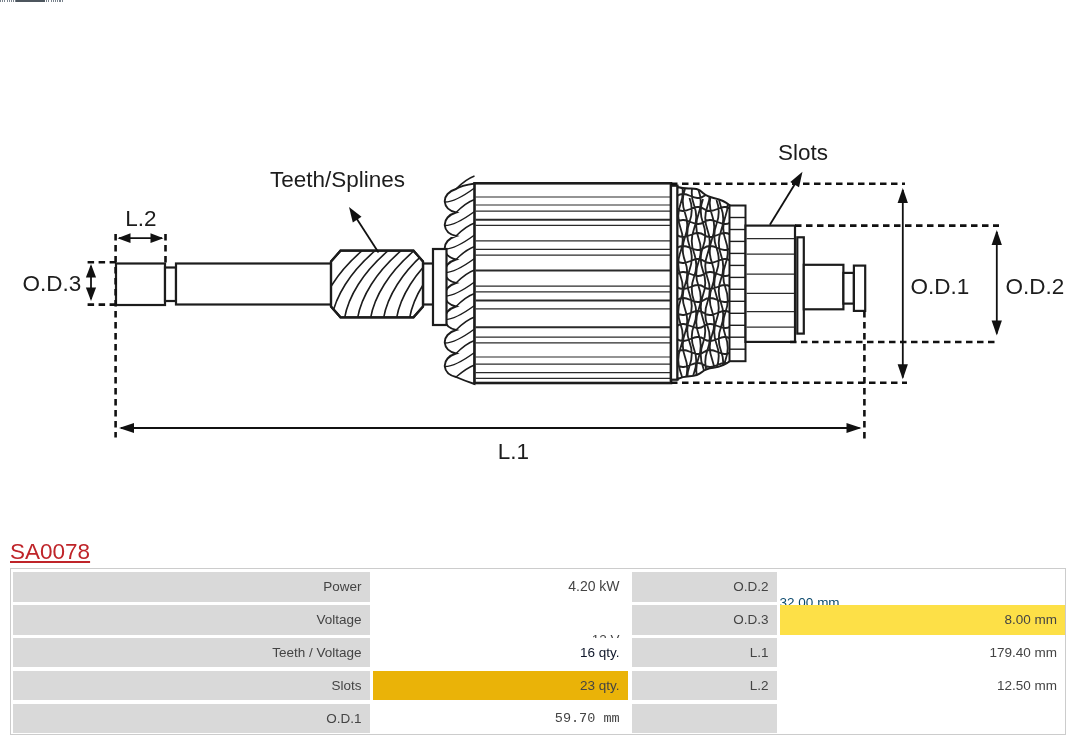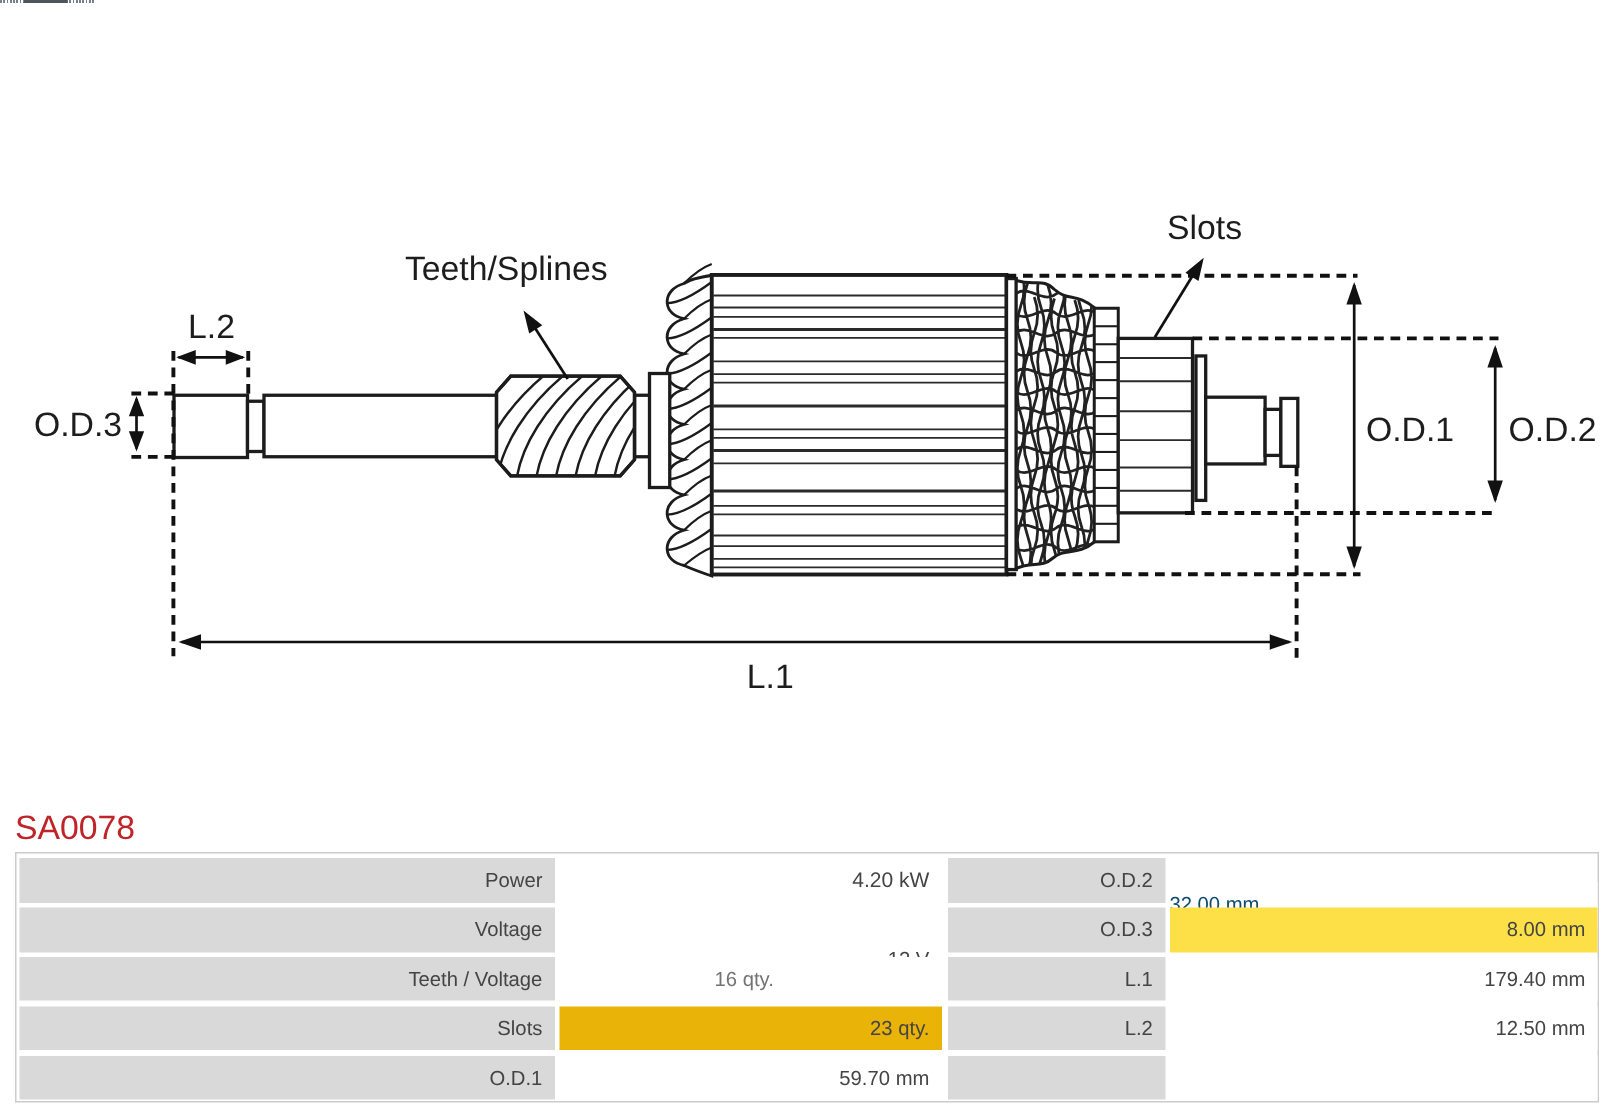--- a/index.html
+++ b/index.html
@@ -106,34 +106,34 @@
     <line x1="769.9" y1="224.8" x2="798" y2="179" stroke="#111" stroke-width="1.8"></line>
     <polygon points="802.5,171.8 799.0,187.3 790.3,181.9" fill="#111"></polygon>
     <text x="337.5" y="186.8" font-size="22.5" fill="#1d1d1d" text-anchor="middle" font-family="Liberation Sans, sans-serif">Teeth/Splines</text>
     <text x="803" y="159.5" font-size="22.5" fill="#1d1d1d" text-anchor="middle" font-family="Liberation Sans, sans-serif">Slots</text>
     <text x="940" y="294" font-size="22.5" fill="#1d1d1d" text-anchor="middle" font-family="Liberation Sans, sans-serif">O.D.1</text>
     <text x="1035" y="294" font-size="22.5" fill="#1d1d1d" text-anchor="middle" font-family="Liberation Sans, sans-serif">O.D.2</text>
     <text x="52" y="290.5" font-size="22.5" fill="#1d1d1d" text-anchor="middle" font-family="Liberation Sans, sans-serif">O.D.3</text>
     <text x="141" y="225.5" font-size="22.5" fill="#1d1d1d" text-anchor="middle" font-family="Liberation Sans, sans-serif">L.2</text>
     <text x="513.5" y="458.5" font-size="22.5" fill="#1d1d1d" text-anchor="middle" font-family="Liberation Sans, sans-serif">L.1</text>
   </svg>
-<div style="position:absolute;left:10px;top:538.8px;font-size:22.5px;color:#bf2429;">SA0078</div>
+<div style="position:absolute;left:10px;top:538.8px;font-size:22.5px;color:#bf2429;text-decoration:underline;">SA0078</div>
 <div style="position:absolute;left:9.5px;top:568.2px;width:1056px;height:167.3px;border:1.6px solid #ccc;box-sizing:border-box;"></div>
 <div style="position:absolute;left:12.6px;top:572.0px;width:357px;height:29.6px;background:#d9d9d9;line-height:29.6px;text-align:right;padding-right:8px;box-sizing:border-box;font-size:13.5px;color:#444;">Power</div>
 <div style="position:absolute;left:372.6px;top:572.0px;width:255px;height:29.6px;background:#fff;line-height:29.6px;text-align:right;padding-right:8px;box-sizing:border-box;font-size:14px;color:#444;">4.20 kW</div>
 <div style="position:absolute;left:631.6px;top:572.0px;width:145px;height:29.6px;background:#d9d9d9;line-height:29.6px;text-align:right;padding-right:8px;box-sizing:border-box;font-size:13.5px;color:#444;">O.D.2</div>
 <div style="position:absolute;left:779.6px;top:588px;width:285.4px;height:29.6px;background:#fff;line-height:29.6px;text-align:left;padding-right:8px;box-sizing:border-box;font-size:13.5px;color:#0c4a6e;">32.00 mm</div>
 <div style="position:absolute;left:12.6px;top:605.0px;width:357px;height:29.6px;background:#d9d9d9;line-height:29.6px;text-align:right;padding-right:8px;box-sizing:border-box;font-size:13.5px;color:#444;">Voltage</div>
 <div style="position:absolute;left:372.6px;top:605.0px;width:255px;height:29.6px;background:#fff;line-height:29.6px;text-align:right;padding-right:8px;box-sizing:border-box;font-size:13.5px;color:#444;margin-top:20px;">12 V</div>
 <div style="position:absolute;left:631.6px;top:605.0px;width:145px;height:29.6px;background:#d9d9d9;line-height:29.6px;text-align:right;padding-right:8px;box-sizing:border-box;font-size:13.5px;color:#444;">O.D.3</div>
 <div style="position:absolute;left:779.6px;top:605.0px;width:285.4px;height:29.6px;background:#fde047;line-height:29.6px;text-align:right;padding-right:8px;box-sizing:border-box;font-size:13.5px;color:#444;">8.00 mm</div>
 <div style="position:absolute;left:12.6px;top:637.9px;width:357px;height:29.6px;background:#d9d9d9;line-height:29.6px;text-align:right;padding-right:8px;box-sizing:border-box;font-size:13.5px;color:#444;">Teeth / Voltage</div>
-<div style="position:absolute;left:372.6px;top:637.9px;width:255px;height:29.6px;background:#fff;line-height:29.6px;text-align:center;padding-right:8px;box-sizing:border-box;font-size:13.5px;color:#737373;">16 qty.</div>
+<div style="position:absolute;left:372.6px;top:637.9px;width:255px;height:29.6px;background:#fff;line-height:29.6px;text-align:right;padding-right:8px;box-sizing:border-box;font-size:13.5px;color:#0f172a;">16 qty.</div>
 <div style="position:absolute;left:631.6px;top:637.9px;width:145px;height:29.6px;background:#d9d9d9;line-height:29.6px;text-align:right;padding-right:8px;box-sizing:border-box;font-size:13.5px;color:#444;">L.1</div>
 <div style="position:absolute;left:779.6px;top:637.9px;width:285.4px;height:29.6px;background:#fff;line-height:29.6px;text-align:right;padding-right:8px;box-sizing:border-box;font-size:13.5px;color:#444;">179.40 mm</div>
 <div style="position:absolute;left:12.6px;top:670.9px;width:357px;height:29.6px;background:#d9d9d9;line-height:29.6px;text-align:right;padding-right:8px;box-sizing:border-box;font-size:13.5px;color:#444;">Slots</div>
 <div style="position:absolute;left:372.6px;top:670.9px;width:255px;height:29.6px;background:#eab308;line-height:29.6px;text-align:right;padding-right:8px;box-sizing:border-box;font-size:13.5px;color:#444;">23 qty.</div>
 <div style="position:absolute;left:631.6px;top:670.9px;width:145px;height:29.6px;background:#d9d9d9;line-height:29.6px;text-align:right;padding-right:8px;box-sizing:border-box;font-size:13.5px;color:#444;">L.2</div>
 <div style="position:absolute;left:779.6px;top:670.9px;width:285.4px;height:29.6px;background:#fff;line-height:29.6px;text-align:right;padding-right:8px;box-sizing:border-box;font-size:13.5px;color:#444;">12.50 mm</div>
 <div style="position:absolute;left:12.6px;top:703.8px;width:357px;height:29.6px;background:#d9d9d9;line-height:29.6px;text-align:right;padding-right:8px;box-sizing:border-box;font-size:13.5px;color:#444;">O.D.1</div>
-<div style="position:absolute;left:372.6px;top:703.8px;width:255px;height:29.6px;background:#fff;line-height:29.6px;text-align:right;padding-right:8px;box-sizing:border-box;font-size:13.5px;color:#444;">59.70 mm</div>
+<div style="position:absolute;left:372.6px;top:703.8px;width:255px;height:29.6px;background:#fff;line-height:29.6px;text-align:right;padding-right:8px;box-sizing:border-box;font-size:13.5px;color:#444;font-family:Liberation Mono, monospace;">59.70 mm</div>
 <div style="position:absolute;left:631.6px;top:703.8px;width:145px;height:29.6px;background:#d9d9d9;line-height:29.6px;text-align:right;padding-right:8px;box-sizing:border-box;font-size:13.5px;color:#444;"></div>
 <div style="position:absolute;left:779.6px;top:703.8px;width:285.4px;height:29.6px;background:#fff;line-height:29.6px;text-align:right;padding-right:8px;box-sizing:border-box;font-size:13.5px;color:#444;"></div>
 
 </body></html>

